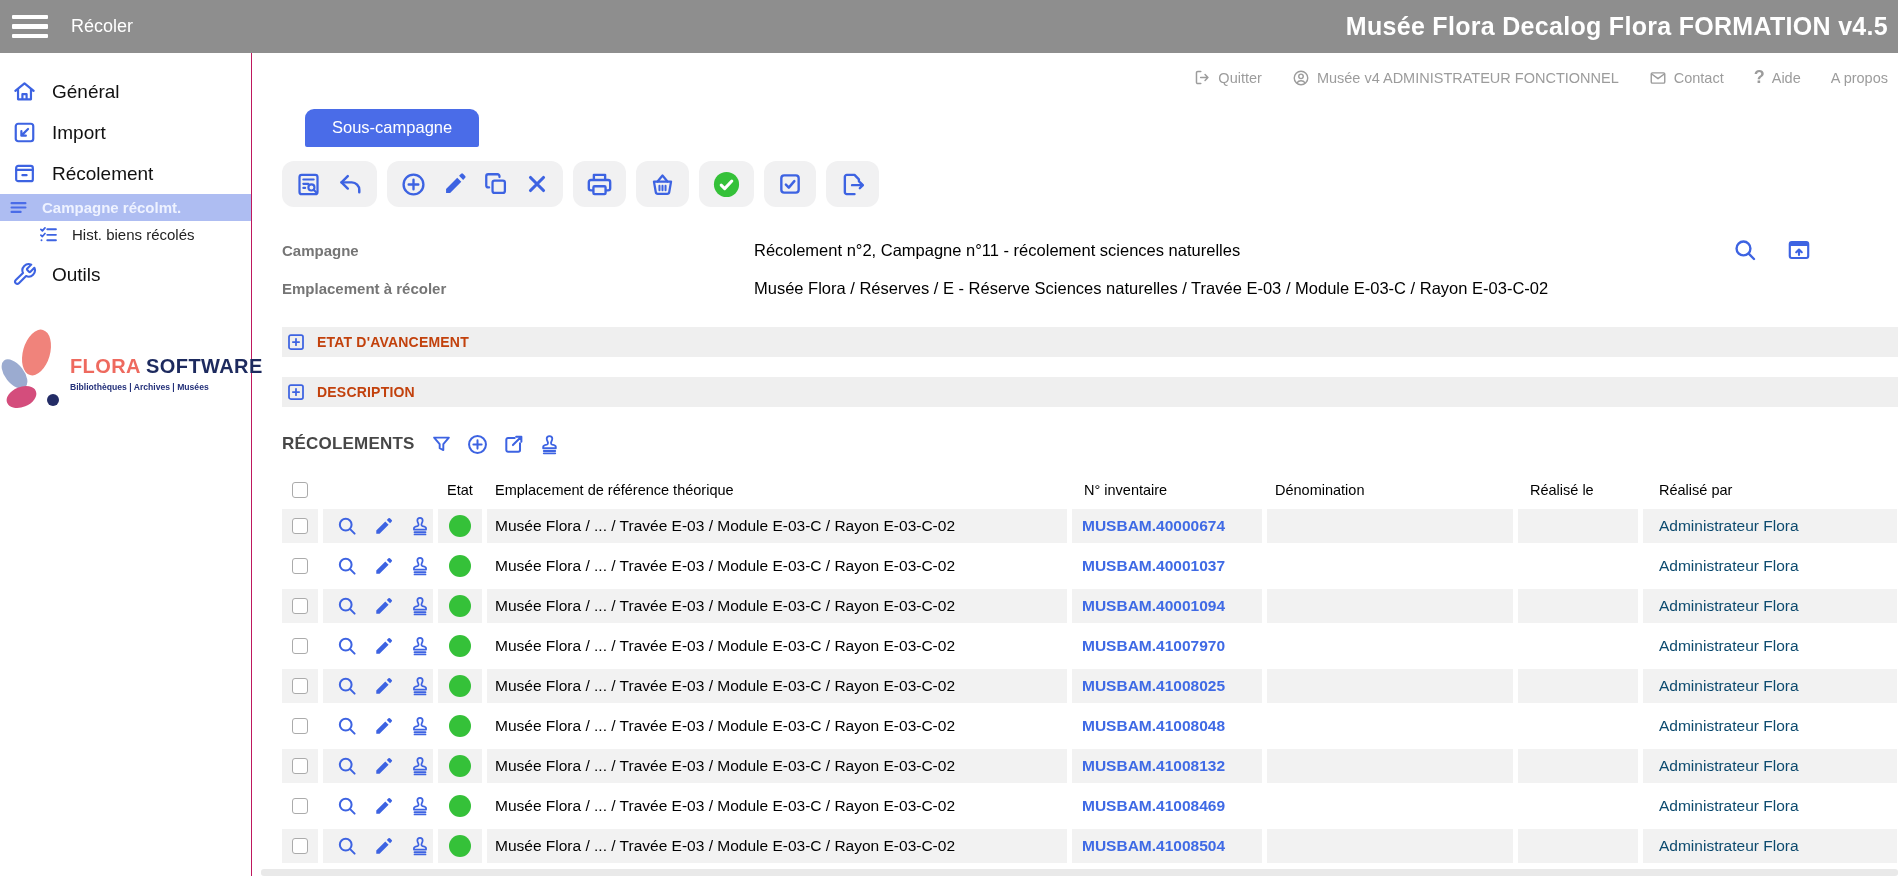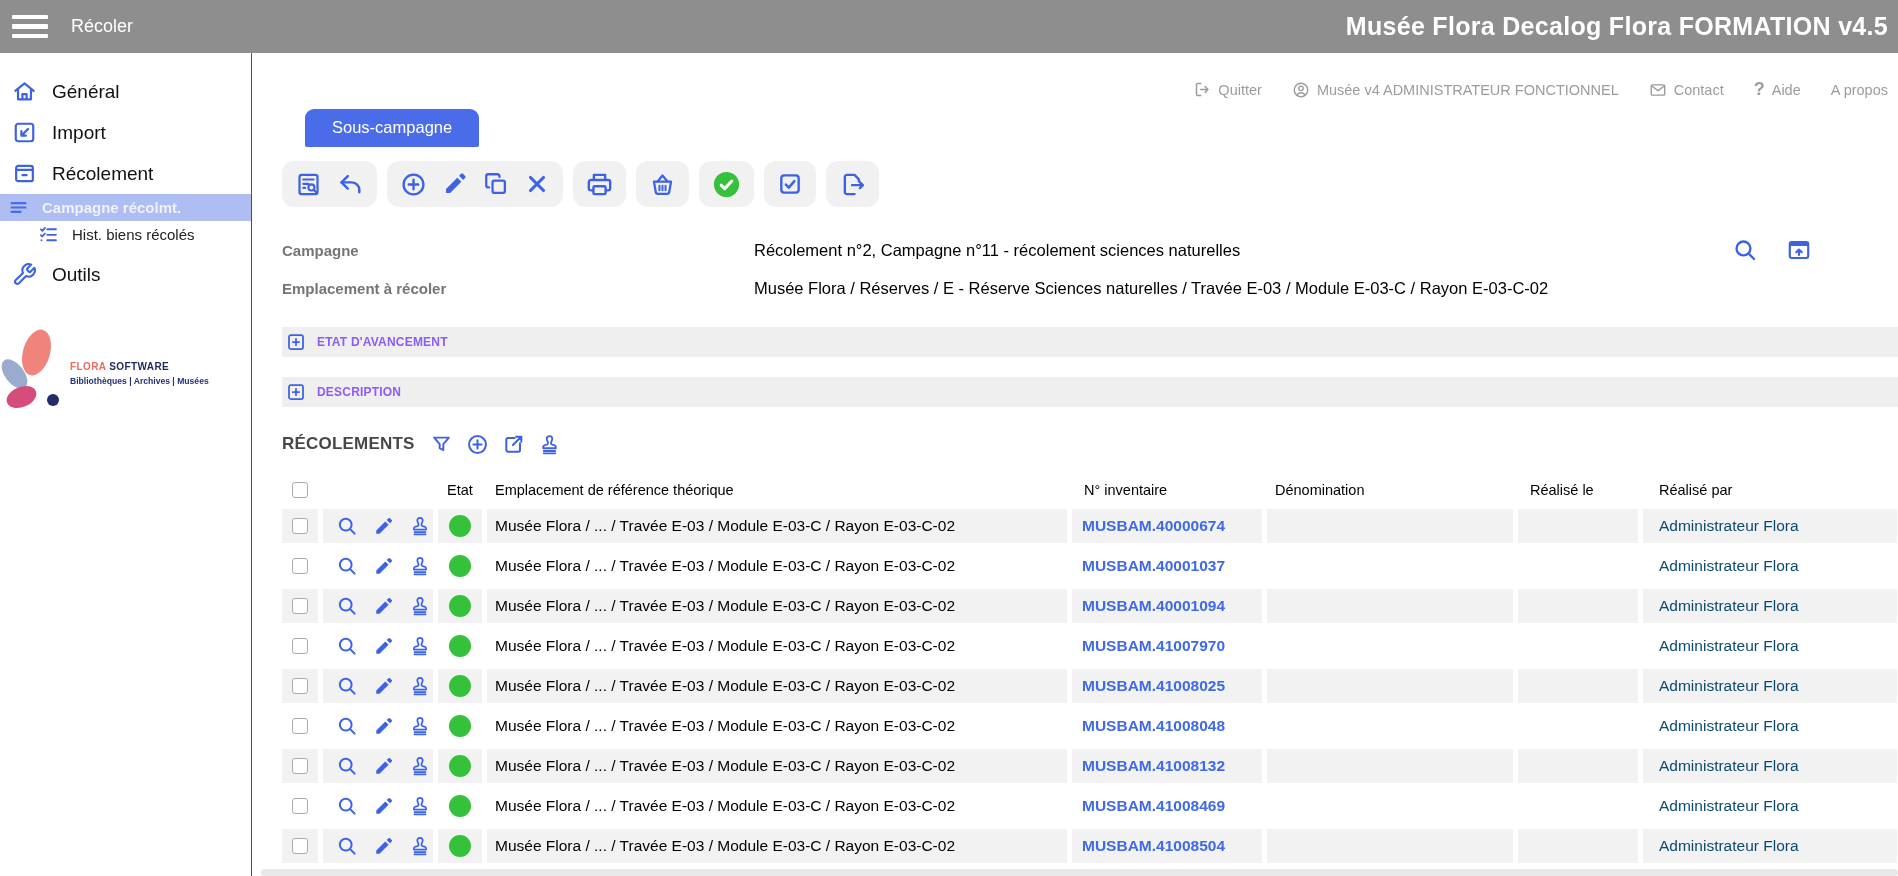--- a/index.html
+++ b/index.html
@@ -28,47 +28,47 @@
   .nav-sub{display:flex; align-items:center; gap:13px; padding:4px 4px 4px 38px; font-size:15px; color:#222; cursor:pointer; height:27px;}
   .nav-sub .ic{color:var(--accent-blue);}
   .nav-sub.selected{background:var(--selected-bg); color:#eef2ff; font-weight:bold; padding-left:8px;}
   .logo{margin-top:32px; padding-left:2px; display:flex; align-items:center; gap:6px;}
   .flower{position:relative; width:62px; height:92px; flex:none;}
   .petal{position:absolute; border-radius:50%;}
   .p1{width:27px; height:47px; background:#f0837b; left:21px; top:2px; transform:rotate(16deg);}
   .p2{width:19px; height:34px; background:#8296c4; opacity:.8; left:3px; top:30px; transform:rotate(-38deg);}
   .p3{width:31px; height:20px; background:#d44d7c; left:4px; top:60px; transform:rotate(-22deg);}
   .pdot{position:absolute; width:12px; height:12px; border-radius:50%; background:#232c66; left:45px; top:67px;}
-  .logotext .l1{font-size:10px; font-weight:bold; letter-spacing:.4px; white-space:nowrap;}
+  .logotext .l1{font-size:20px; font-weight:bold; letter-spacing:.4px; white-space:nowrap;}
   .logotext .brand-a{color:#ee6a5f;} .logotext .brand-b{color:#1d2a5e;}
   .logotext .l2{font-size:8.6px; font-weight:bold; color:#24317a; margin-top:4px; white-space:nowrap;}
 
   
   .content{flex:1; position:relative; padding-left:30px;}
-  .userbar{position:absolute; top:26px; right:10px; display:flex; align-items:center; gap:30px; color:#9c9c9c; font-size:14.5px; white-space:nowrap;}
+  .userbar{position:absolute; top:14px; right:10px; display:flex; align-items:center; gap:30px; color:#9c9c9c; font-size:14.5px; white-space:nowrap;}
   .userbar .ulink{display:flex; align-items:center; gap:7px; cursor:pointer;}
   .userbar .qmark{font-size:18px; font-weight:bold;}
 
   .tab{display:inline-block; margin-top:56px; margin-left:23px; background:#4a6ce8; color:#fff;
        font-size:16.5px; padding:9px 27px 10px; border-radius:9px 9px 2px 2px; cursor:pointer;}
 
   .toolbar{margin-top:14px; display:flex; gap:10px; align-items:center;}
   .tgroup{background:var(--btn-bg); border-radius:12px; height:46px; display:flex; align-items:center; gap:15px; padding:0 13px; color:var(--accent-blue);}
   .tbtn{cursor:pointer; display:flex; align-items:center;}
 
   .fields{margin-top:24px;}
   .frow{display:flex; align-items:center; height:38px;}
   .flabel{width:472px; flex:none; font-size:15px; font-weight:bold; color:#757575;}
   .fvalue{font-size:16.5px; color:#000; white-space:nowrap;}
   .ficons{margin-left:auto; margin-right:86px; display:flex; gap:28px; color:var(--accent-blue);}
 
   .band{margin-top:20px; height:30px; background:var(--band); display:flex; align-items:center; gap:11px; padding-left:4px;}
   .band:first-of-type{margin-top:20px;}
   .band .ic{color:var(--accent-blue);}
-  .band .btitle{font-size:12px; font-weight:bold; color:#8b5cf6; letter-spacing:.2px;}
+  .band .btitle{font-size:14px; font-weight:bold; color:#c2410c; letter-spacing:.2px;}
 
   .rec-head{margin-top:24px; display:flex; align-items:center; gap:13px; height:26px; color:var(--accent-blue);}
   .rec-title{font-size:17px; font-weight:bold; color:#474747; letter-spacing:.2px; margin-right:2px;}
 
   
   .grid{margin-top:20px; display:grid; width:1615px;
         grid-template-columns:36px 110px 44px 580px 190px 246px 120px 1fr;
         column-gap:5px; row-gap:6px;}
   .hrow, .trow{display:contents;}
   .hc{font-size:14.5px; font-weight:normal; color:#000; display:flex; align-items:center; height:26px; white-space:nowrap;}

